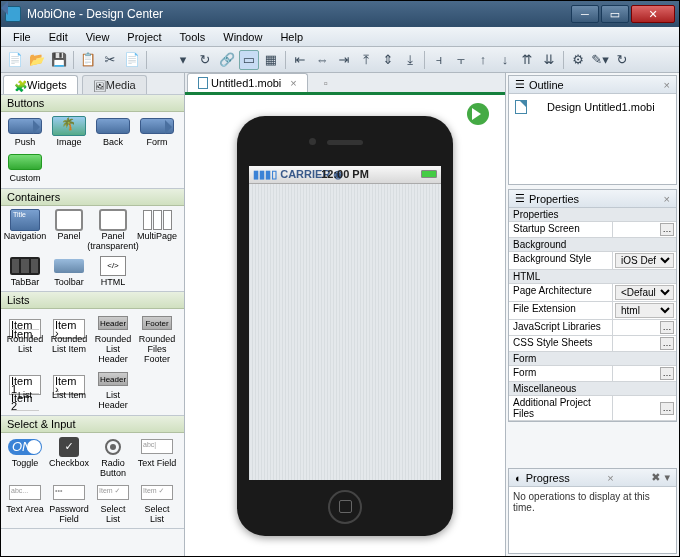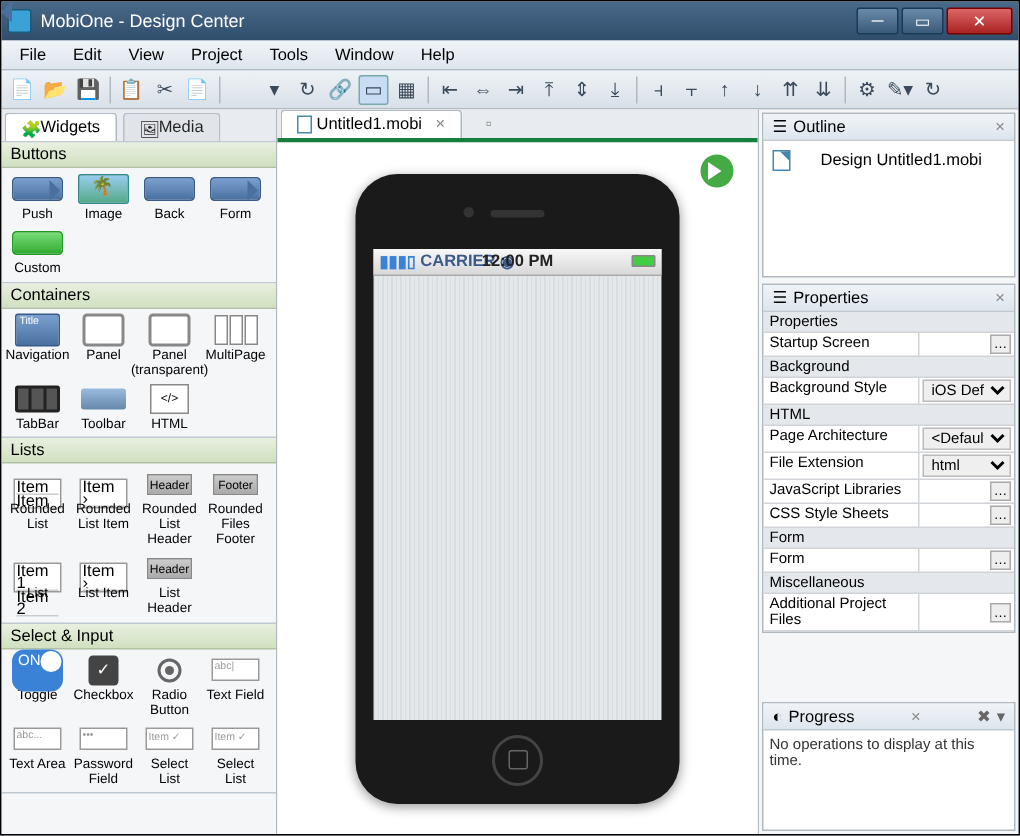--- a/index.html
+++ b/index.html
@@ -45,21 +45,21 @@
 .nav-shape { width: 30px; height: 22px; background: linear-gradient(#7aa0d0,#4a70a0); border: 1px solid #3a5a8a; border-radius: 2px; font-size: 7px; color: #fff; display:flex; align-items:flex-start; justify-content:flex-start; padding:1px 2px; }
 .multi-shape { display: flex; gap: 1px; }
 .multi-shape div { width: 9px; height: 20px; border: 1px solid #888; background: #fff; }
 .tabbar-shape { width: 30px; height: 18px; background: #222; border-radius: 2px; display: flex; padding: 2px; gap: 2px; }
 .tabbar-shape div { flex:1; background: #555; }
 .toolbar-shape { width: 30px; height: 14px; background: linear-gradient(#9bd,#68a); border-radius: 2px; }
 .html-shape { width: 26px; height: 20px; border: 1px solid #888; background: #fff; font-size: 8px; display:flex; align-items:center; justify-content:center; }
 .list-shape { width: 32px; height: 20px; border: 1px solid #999; background: #fff; font-size: 7px; line-height: 8px; padding: 1px; margin-top: 12px; }
 .list-shape div { border-bottom: 1px solid #ccc; }
 .hdr-shape { width: 30px; height: 14px; background: linear-gradient(#ccc,#aaa); border: 1px solid #888; font-size: 8px; display:flex; align-items:center; justify-content:center; }
-.toggle-on { width: 34px; height: 28px; background: #3a82d6; border-radius: 8px; position: relative; color:#fff; font-size:10px; padding-left:4px; line-height:16px; }
+.toggle-on { width: 34px; height: 16px; background: #3a82d6; border-radius: 8px; position: relative; color:#fff; font-size:13px; padding-left:4px; line-height:16px;font-style:italic; }
 .toggle-on:after { content:''; position:absolute; right:1px; top:1px; width:14px; height:14px; background:#fff; border-radius:50%; }
 .chk-shape { width: 20px; height: 20px; background: #444; border-radius: 3px; color: #fff; display:flex; align-items:center; justify-content:center; }
 .radio-shape { width: 16px; height: 16px; border: 2px solid #666; border-radius: 50%; display:flex; align-items:center; justify-content:center; }
 .radio-shape:after { content:''; width:6px; height:6px; background:#666; border-radius:50%; }
 .txt-shape { width: 32px; height: 15px; border: 1px solid #999; background: #fff; font-size: 7px; padding: 1px; color:#999; }
 
 .center { flex: 1; background: #fff; display: flex; flex-direction: column; position: relative; }
 .ctab { display: flex; background: #e8ecf0; border-bottom: 3px solid #15803d; height: 22px; align-items: flex-end; }
 .ctab .tab { font-size: 11px; }
 .ctab .closex { margin-left: 6px; color: #888; }

